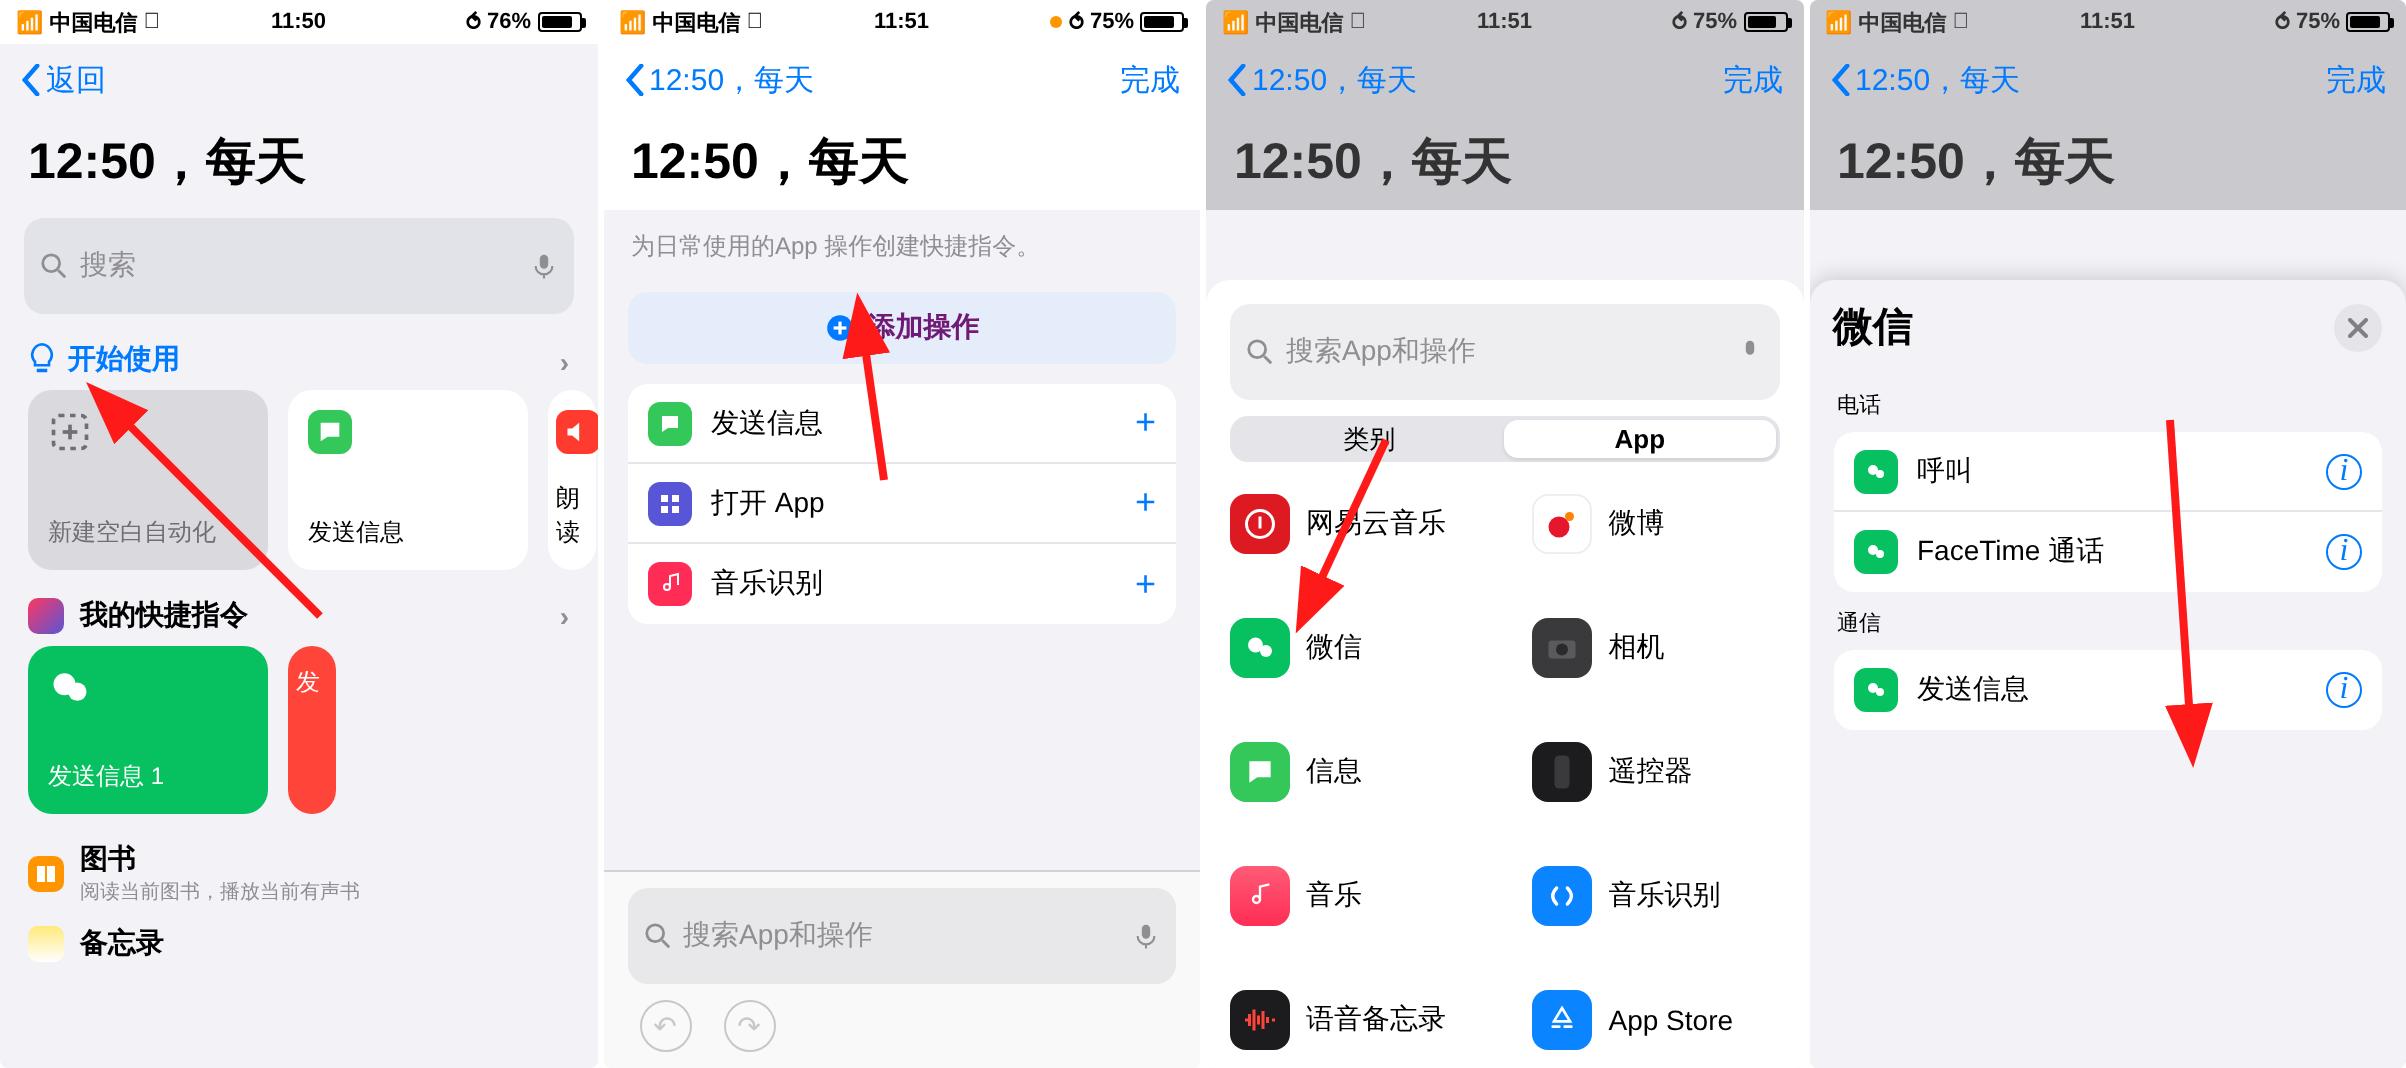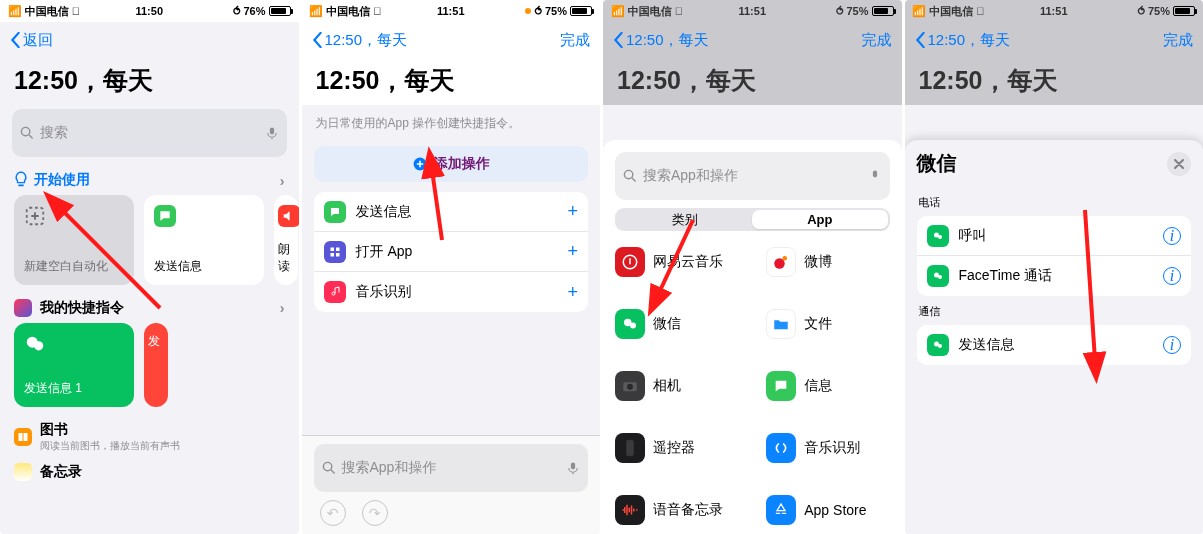--- a/index.html
+++ b/index.html
@@ -441,28 +441,20 @@
       <div class="ai">
           <div class="ic" style="background:#07c160">
             <svg width="18" height="18" viewBox="0 0 24 24">
               <circle cx="9" cy="10" r="5" fill="#fff"></circle>
               <circle cx="16" cy="14" r="4" fill="#fff"></circle>
             </svg>
           </div>
           <span>微信</span>
         </div>
       <div class="ai">
-          <div class="ic" style="background:#fff;border:1px solid #eee">
-            <svg width="18" height="18" viewBox="0 0 24 24">
-              <path d="M3 7h6l2 2h10v10H3V7z" fill="#1e90ff"></path>
-            </svg>
-          </div>
-          <span>文件</span>
-        </div>
-      <div class="ai">
           <div class="ic" style="background:#3a3a3c">
             <svg width="18" height="18" viewBox="0 0 24 24">
               <rect x="3" y="7" width="18" height="12" rx="2" fill="#5a5a5e"></rect>
               <circle cx="12" cy="13" r="4" fill="#2a2a2c"></circle>
             </svg>
           </div>
           <span>相机</span>
         </div>
       <div class="ai">
           <div class="ic" style="background:#34c759">
@@ -472,20 +464,28 @@
           </div>
           <span>信息</span>
         </div>
       <div class="ai">
           <div class="ic" style="background:#1c1c1e">
             <svg width="10" height="18" viewBox="0 0 12 24">
               <rect x="1" y="1" width="10" height="22" rx="3" fill="#3a3a3c"></rect>
             </svg>
           </div>
           <span>遥控器</span>
+        </div>
+      <div class="ai">
+          <div class="ic" style="background:linear-gradient(#ff5b77,#ff2d55)">
+            <svg width="14" height="14" viewBox="0 0 24 24">
+              <path d="M9 18a3 3 0 100-6 3 3 0 000 6zM12 15V4l8-2" stroke="#fff" stroke-width="2" fill="none"></path>
+            </svg>
+          </div>
+          <span>音乐</span>
         </div>
       <div class="ai">
           <div class="ic" style="background:#0a84ff">
             <svg width="16" height="16" viewBox="0 0 24 24">
               <path d="M8 6c-4 4-4 8 0 12M16 18c4-4 4-8 0-12" stroke="#fff" stroke-width="2.5" fill="none" stroke-linecap="round"></path>
             </svg>
           </div>
           <span>音乐识别</span>
         </div>
       <div class="ai">

